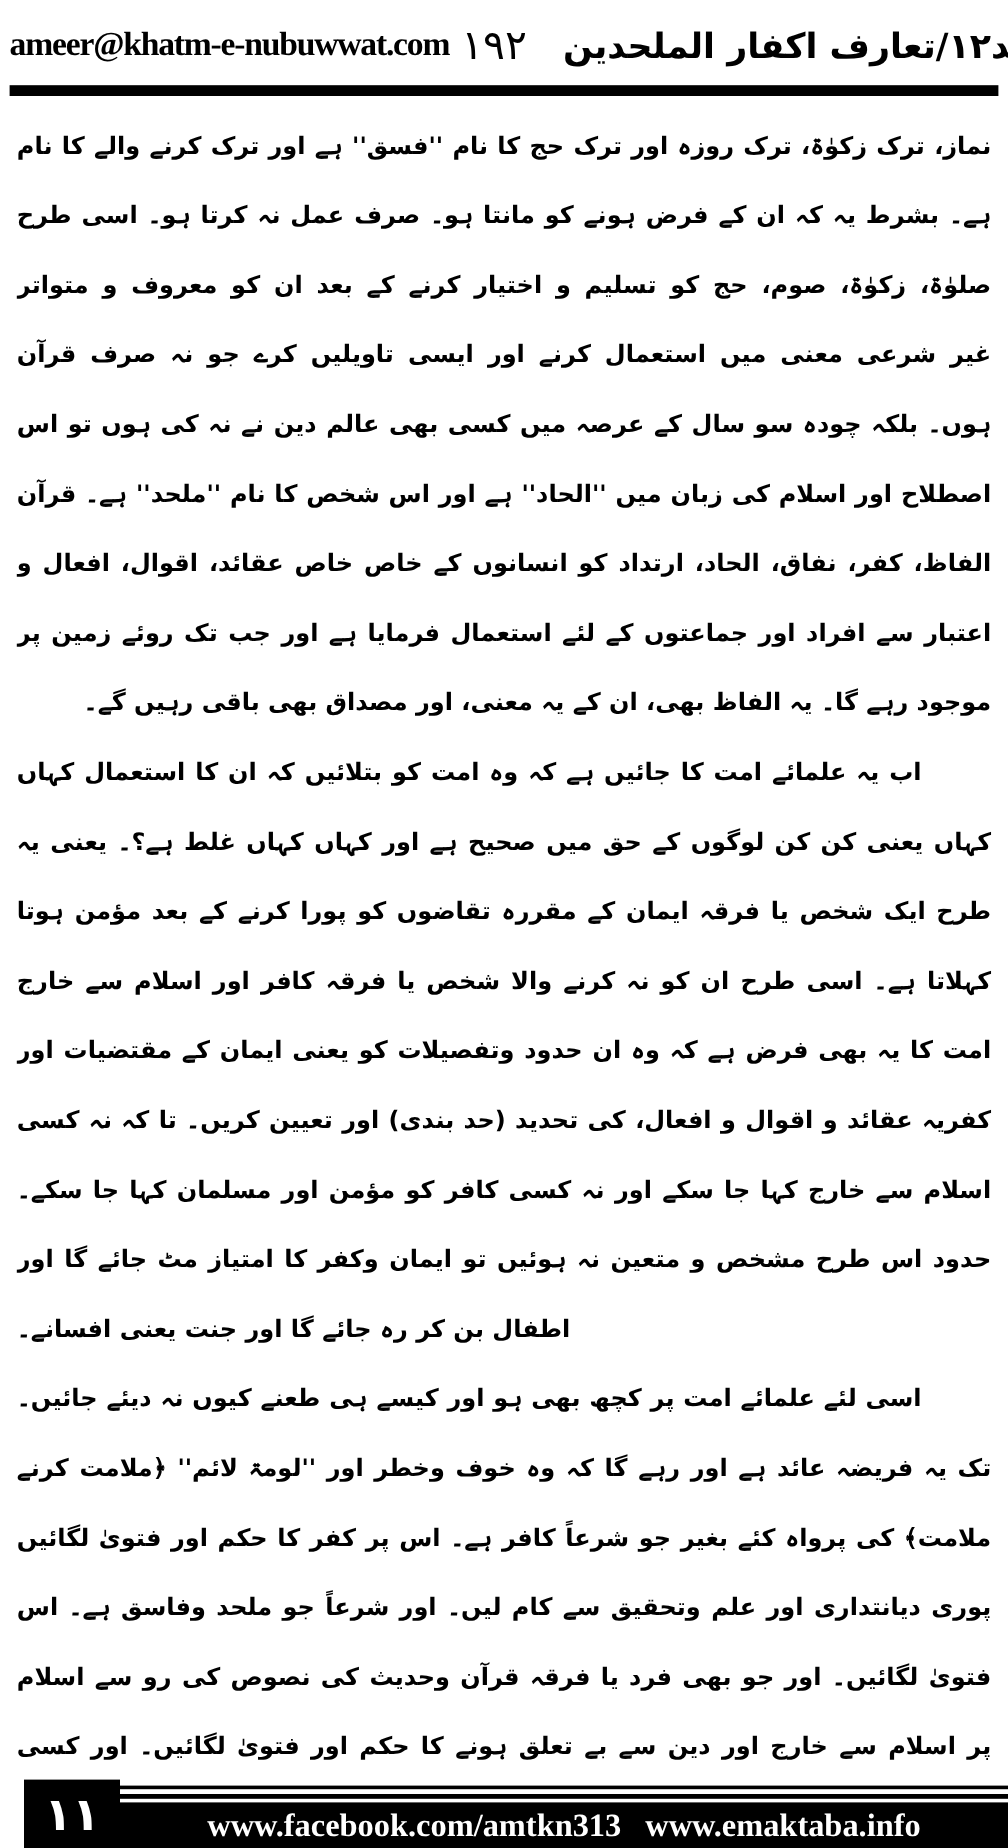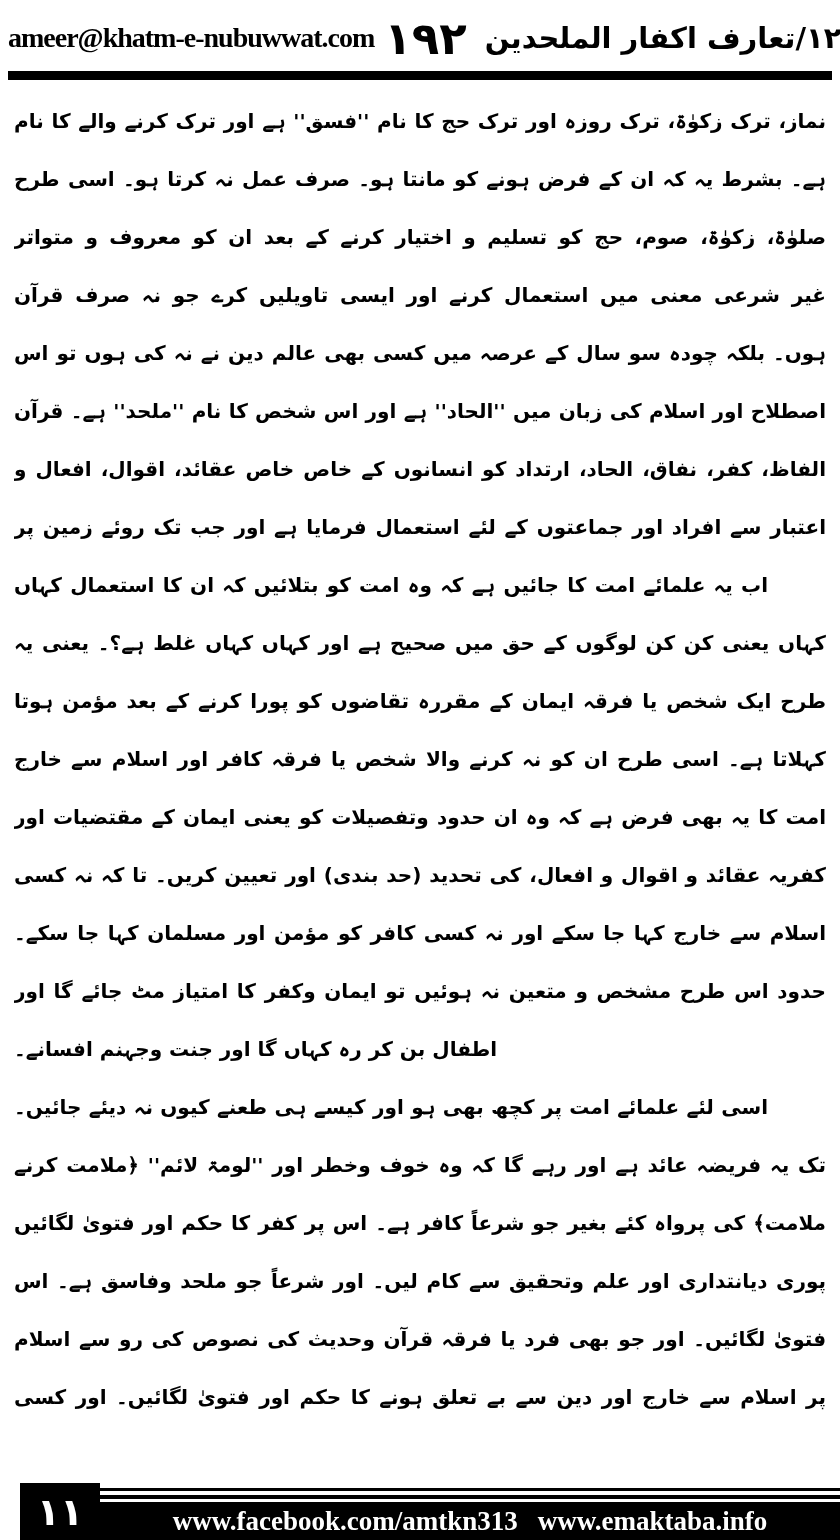--- a/index.html
+++ b/index.html
@@ -16,22 +16,22 @@
     display: flex; align-items: center; justify-content: space-between;
     padding: 12px 10px 0 8px; height: 52px;
   }
   .email {
     font-family: "Liberation Serif", serif;
     font-weight: bold; font-size: 28px; letter-spacing: -1px;
     white-space: nowrap;
   }
   .pagenum {
     font-family: "DejaVu Sans", sans-serif;
-    font-weight: bold; font-size: 45px;
-    margin: 0 18px 0 10px;
+    font-weight: normal; font-size: 34px;
+    margin: 0 30px 0 10px;
   }
   .title {
     direction: rtl;
     font-weight: bold; font-size: 29px;
     white-space: nowrap;
   }
   .rule { height: 9px; background: #000; margin: 7px 8px 0 8px; }
 
   
   .body-text {
@@ -92,29 +92,30 @@
 
   <div class="body-text">
       <div class="line">نماز، ترک زکوٰۃ، ترک روزہ اور ترک حج کا نام ''فسق'' ہے اور ترک کرنے والے کا نام ''فاسق''</div>
       <div class="line">ہے۔ بشرط یہ کہ ان کے فرض ہونے کو مانتا ہو۔ صرف عمل نہ کرتا ہو۔ اسی طرح انہی تعبیرات</div>
       <div class="line">صلوٰۃ، زکوٰۃ، صوم، حج کو تسلیم و اختیار کرنے کے بعد ان کو معروف و متواتر شرعی معنی سے نکال کر</div>
       <div class="line">غیر شرعی معنی میں استعمال کرنے اور ایسی تاویلیں کرے جو نہ صرف قرآن وحدیث کے خلاف</div>
       <div class="line">ہوں۔ بلکہ چودہ سو سال کے عرصہ میں کسی بھی عالم دین نے نہ کی ہوں تو اس کا نام قرآن کی</div>
       <div class="line">اصطلاح اور اسلام کی زبان میں ''الحاد'' ہے اور اس شخص کا نام ''ملحد'' ہے۔ قرآن کریم نے ان</div>
       <div class="line">الفاظ، کفر، نفاق، الحاد، ارتداد کو انسانوں کے خاص خاص عقائد، اقوال، افعال و اخلاق، کے</div>
       <div class="line">اعتبار سے افراد اور جماعتوں کے لئے استعمال فرمایا ہے اور جب تک روئے زمین پر قرآن کریم</div>
+      <div class="line align-start">موجود رہے گا۔ یہ الفاظ بھی، ان کے یہ معنی، اور مصداق بھی باقی رہیں گے۔</div>
       <div class="line indent">اب یہ علمائے امت کا جائیں ہے کہ وہ امت کو بتلائیں کہ ان کا استعمال کہاں</div>
       <div class="line">کہاں یعنی کن کن لوگوں کے حق میں صحیح ہے اور کہاں کہاں غلط ہے؟۔ یعنی یہ بتلائیں کہ جس</div>
       <div class="line">طرح ایک شخص یا فرقہ ایمان کے مقررہ تقاضوں کو پورا کرنے کے بعد مؤمن ہوتا اور مسلمان</div>
       <div class="line">کہلاتا ہے۔ اسی طرح ان کو نہ کرنے والا شخص یا فرقہ کافر اور اسلام سے خارج ہے۔ نیز علمائے</div>
       <div class="line">امت کا یہ بھی فرض ہے کہ وہ ان حدود وتفصیلات کو یعنی ایمان کے مقتضیات اور موجبات کفر،</div>
       <div class="line">کفریہ عقائد و اقوال و افعال، کی تحدید (حد بندی) اور تعیین کریں۔ تا کہ نہ کسی مؤمن کو کافر اور</div>
       <div class="line">اسلام سے خارج کہا جا سکے اور نہ کسی کافر کو مؤمن اور مسلمان کہا جا سکے۔ ورنہ اگر ایمان وکفر کی</div>
       <div class="line">حدود اس طرح مشخص و متعین نہ ہوئیں تو ایمان وکفر کا امتیاز مٹ جائے گا اور دین اسلام بازیچہ</div>
-      <div class="line align-end">اطفال بن کر رہ کہاں گا اور جنت وجہنم افسانے۔</div>
+      <div class="line align-end">اطفال بن کر رہ جائے گا اور جنت یعنی افسانے۔</div>
       <div class="line indent">اسی لئے علمائے امت پر کچھ بھی ہو اور کیسے ہی طعنے کیوں نہ دیئے جائیں۔ رہتی دنیا</div>
       <div class="line">تک یہ فریضہ عائد ہے اور رہے گا کہ وہ خوف وخطر اور ''لومۃ لائم'' ﴿ملامت کرنے والوں کی</div>
       <div class="line">ملامت﴾ کی پرواہ کئے بغیر جو شرعاً کافر ہے۔ اس پر کفر کا حکم اور فتویٰ لگائیں اور اس میں پوری</div>
       <div class="line">پوری دیانتداری اور علم وتحقیق سے کام لیں۔ اور شرعاً جو ملحد وفاسق ہے۔ اس پر الحاد وفسق کا حکم اور</div>
       <div class="line">فتویٰ لگائیں۔ اور جو بھی فرد یا فرقہ قرآن وحدیث کی نصوص کی رو سے اسلام سے خارج ہو۔ اس</div>
       <div class="line">پر اسلام سے خارج اور دین سے بے تعلق ہونے کا حکم اور فتویٰ لگائیں۔ اور کسی بھی قیمت پر اس</div>
     </div>
 
   <div class="footer">
     <div class="page-box">۱۱</div>

